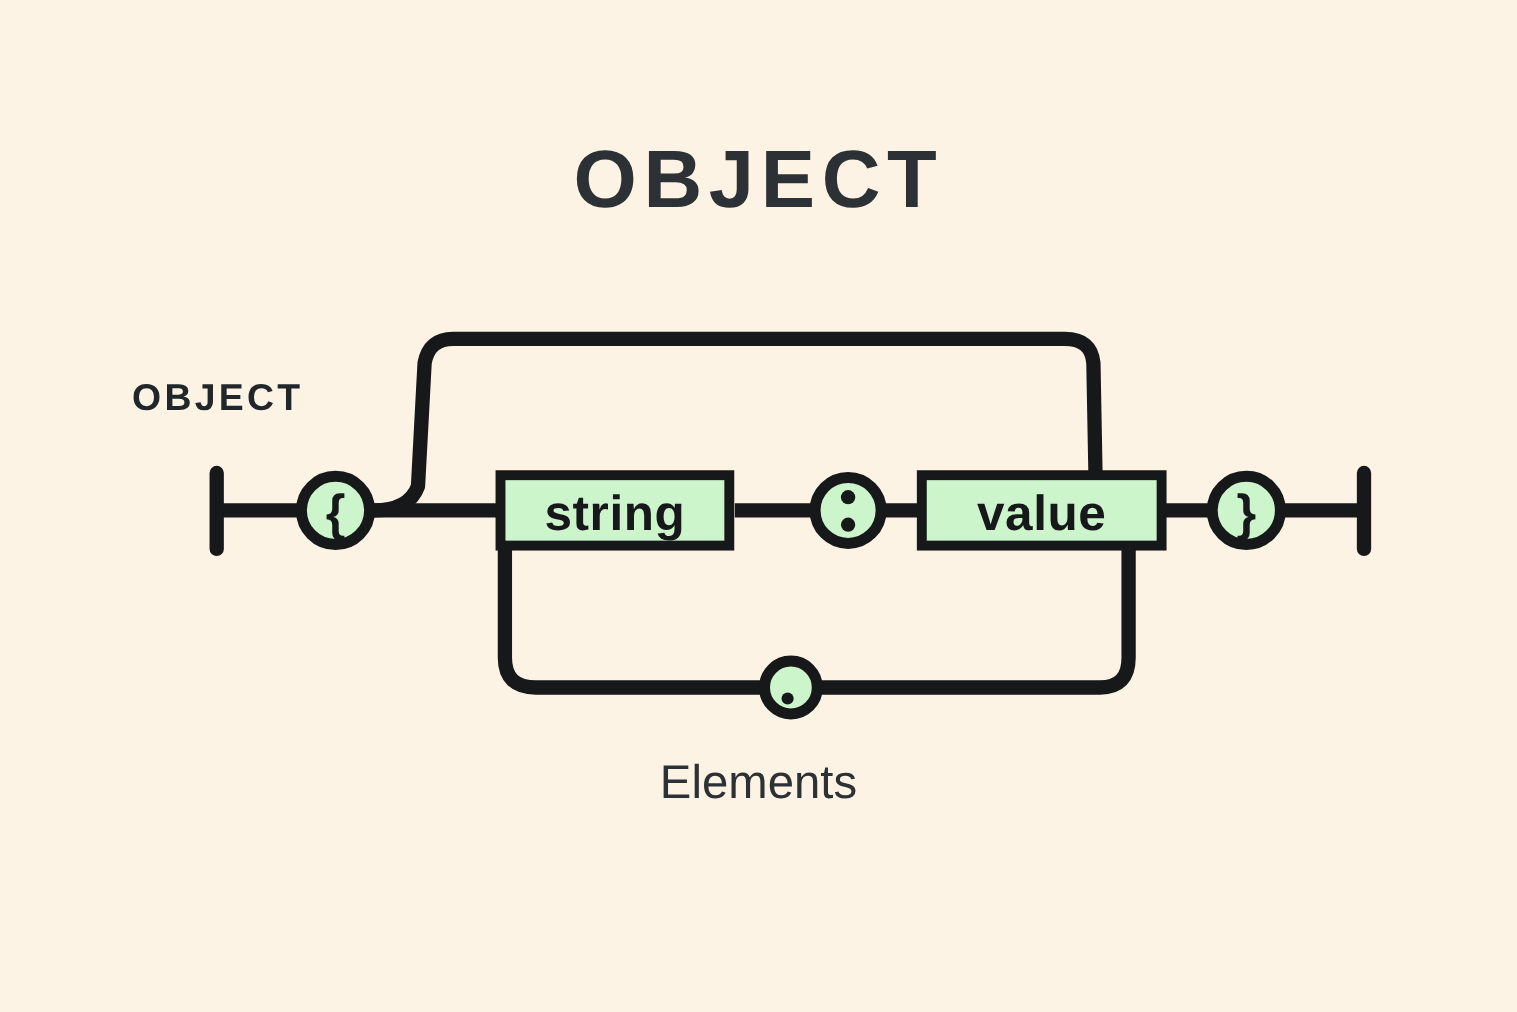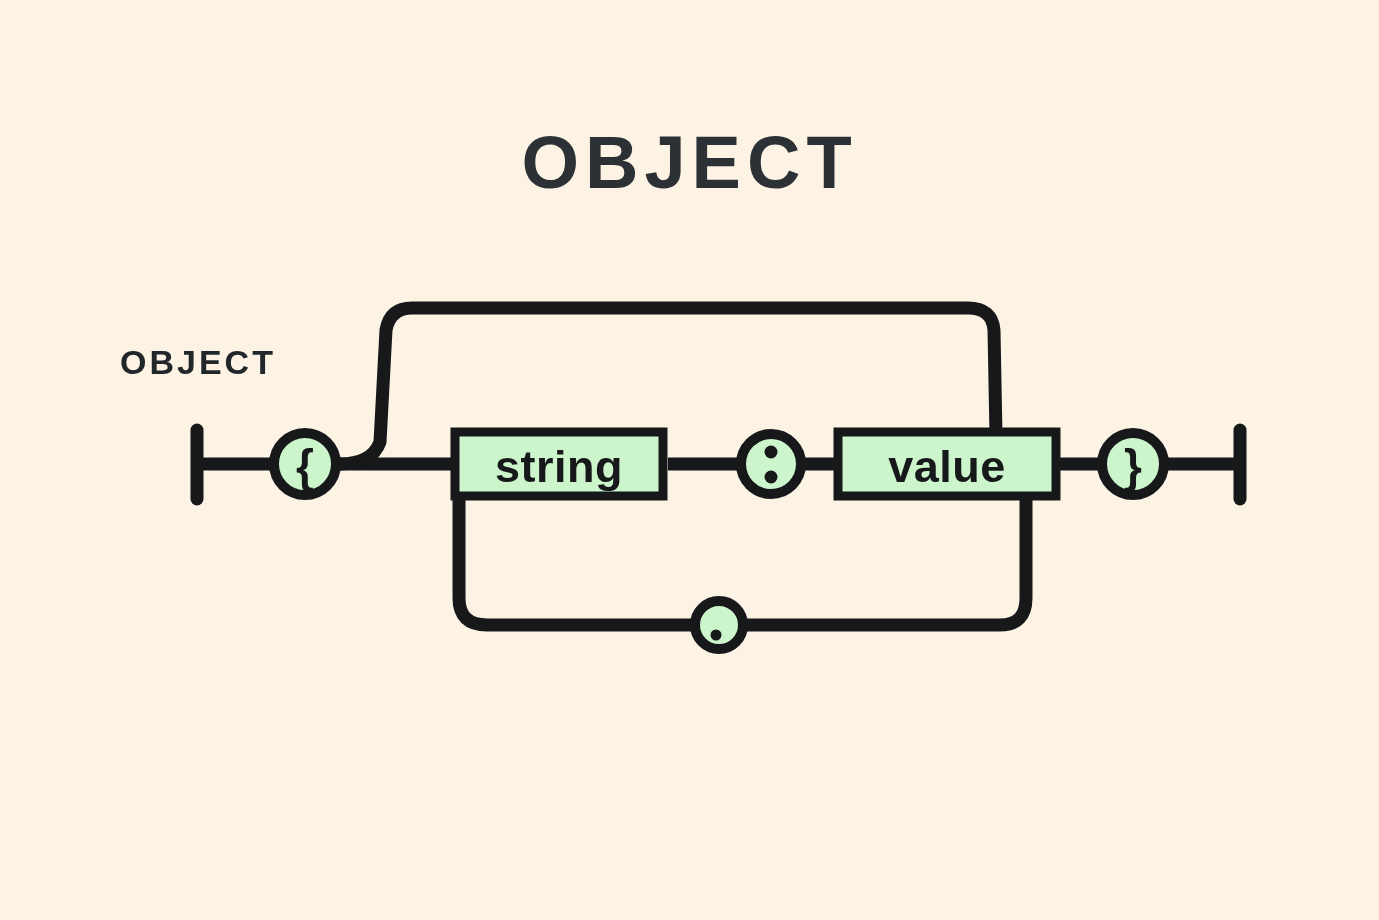--- a/index.html
+++ b/index.html
@@ -180,14 +180,15 @@
       <text class="brace-glyph" x="1133" y="466">}</text>
     </g>
 
     <g>
       <circle class="node-shape" cx="719" cy="625" r="24"></circle>
       <circle class="glyph-dot" cx="716" cy="635" r="5.5"></circle>
     </g>
 
   </svg>
 
+  <div class="caption-text">Elements</div>
 
 </div>
 
 </body></html>

